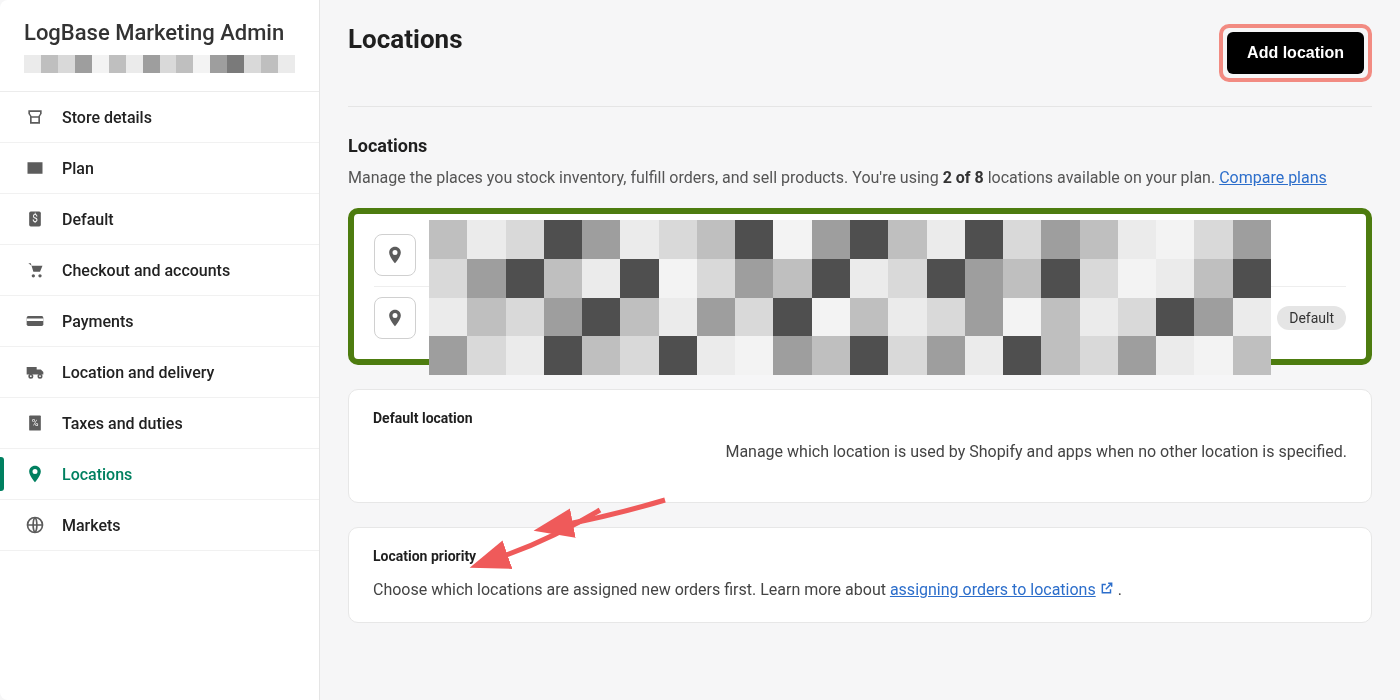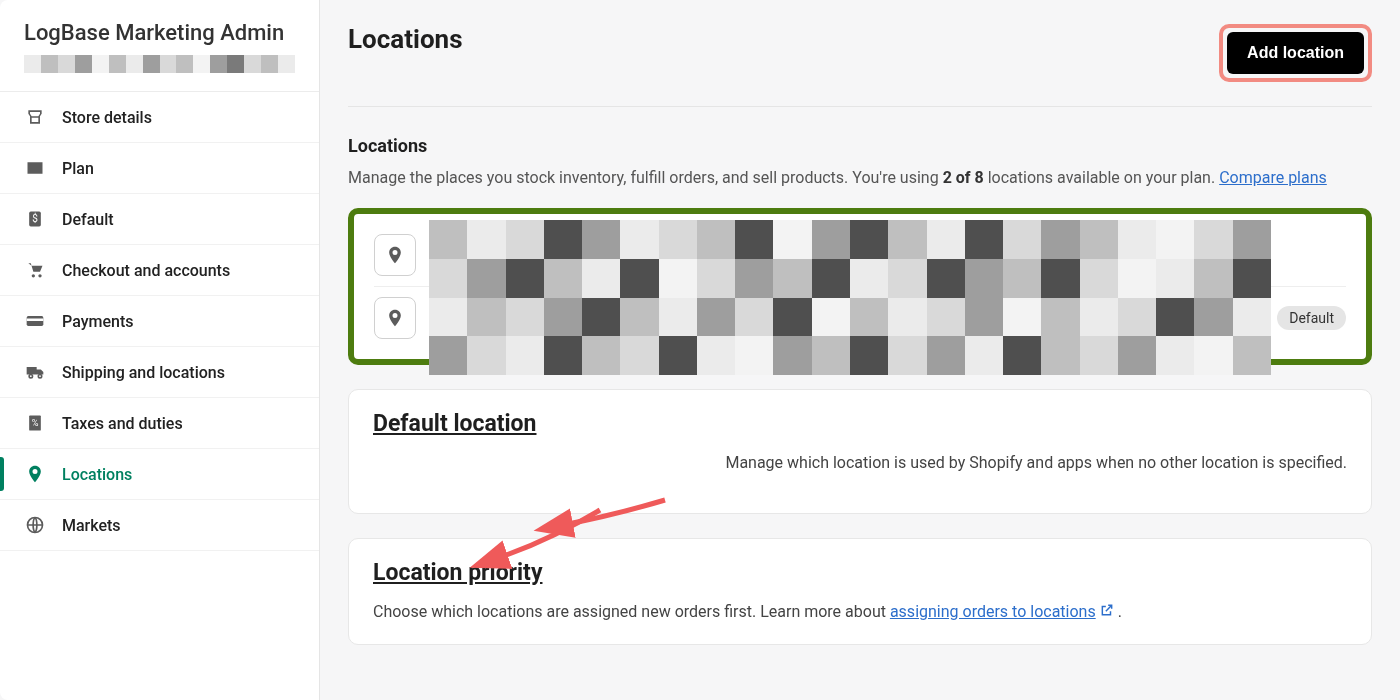--- a/index.html
+++ b/index.html
@@ -187,21 +187,21 @@
     background:#fff;
     border:1px solid #cfcfcf;
     color:#222;
     font-weight:600;
     font-size:15px;
     padding: 10px 16px;
     border-radius:6px;
     cursor:pointer;
   }
 
-  .card h3 { font-size:23px; font-weight:700; margin-bottom:14px;text-decoration:underline; }
+  .card h3 { font-size:14px; font-weight:700; margin-bottom:14px; }
   .card p { font-size:16px; color:#444; line-height:1.5; }
   .ext-icon { display:inline-block; margin-left:4px; color:#2c6ecb; }
 
   
   .arrow {
     position:absolute;
     pointer-events:none;
   }
   svg.arrow-svg { overflow:visible; }
 </style>
@@ -283,21 +283,21 @@
     </div>
 
     <div class="sidebar-item">
       <span class="icon">
         <svg width="20" height="20" viewBox="0 0 24 24" fill="currentColor">
             <path d="M2 6h12v9H2zM14 9h5l3 3v3h-8z"></path>
             <circle cx="7" cy="17" r="2" fill="#fff" stroke="currentColor" stroke-width="2"></circle>
             <circle cx="18" cy="17" r="2" fill="#fff" stroke="currentColor" stroke-width="2"></circle>
           </svg>
       </span>
-      <span class="sidebar-label">Shipping and locations</span>
+      <span class="sidebar-label">Location and delivery</span>
     </div>
 
     <div class="sidebar-item">
       <span class="icon">
         <svg width="20" height="20" viewBox="0 0 24 24" fill="currentColor">
             <rect x="5" y="3" width="14" height="18" rx="1"></rect>
             <text x="12" y="16" font-size="11" text-anchor="middle" fill="#fff">%</text>
           </svg>
       </span>
       <span class="sidebar-label">Taxes and duties</span>

